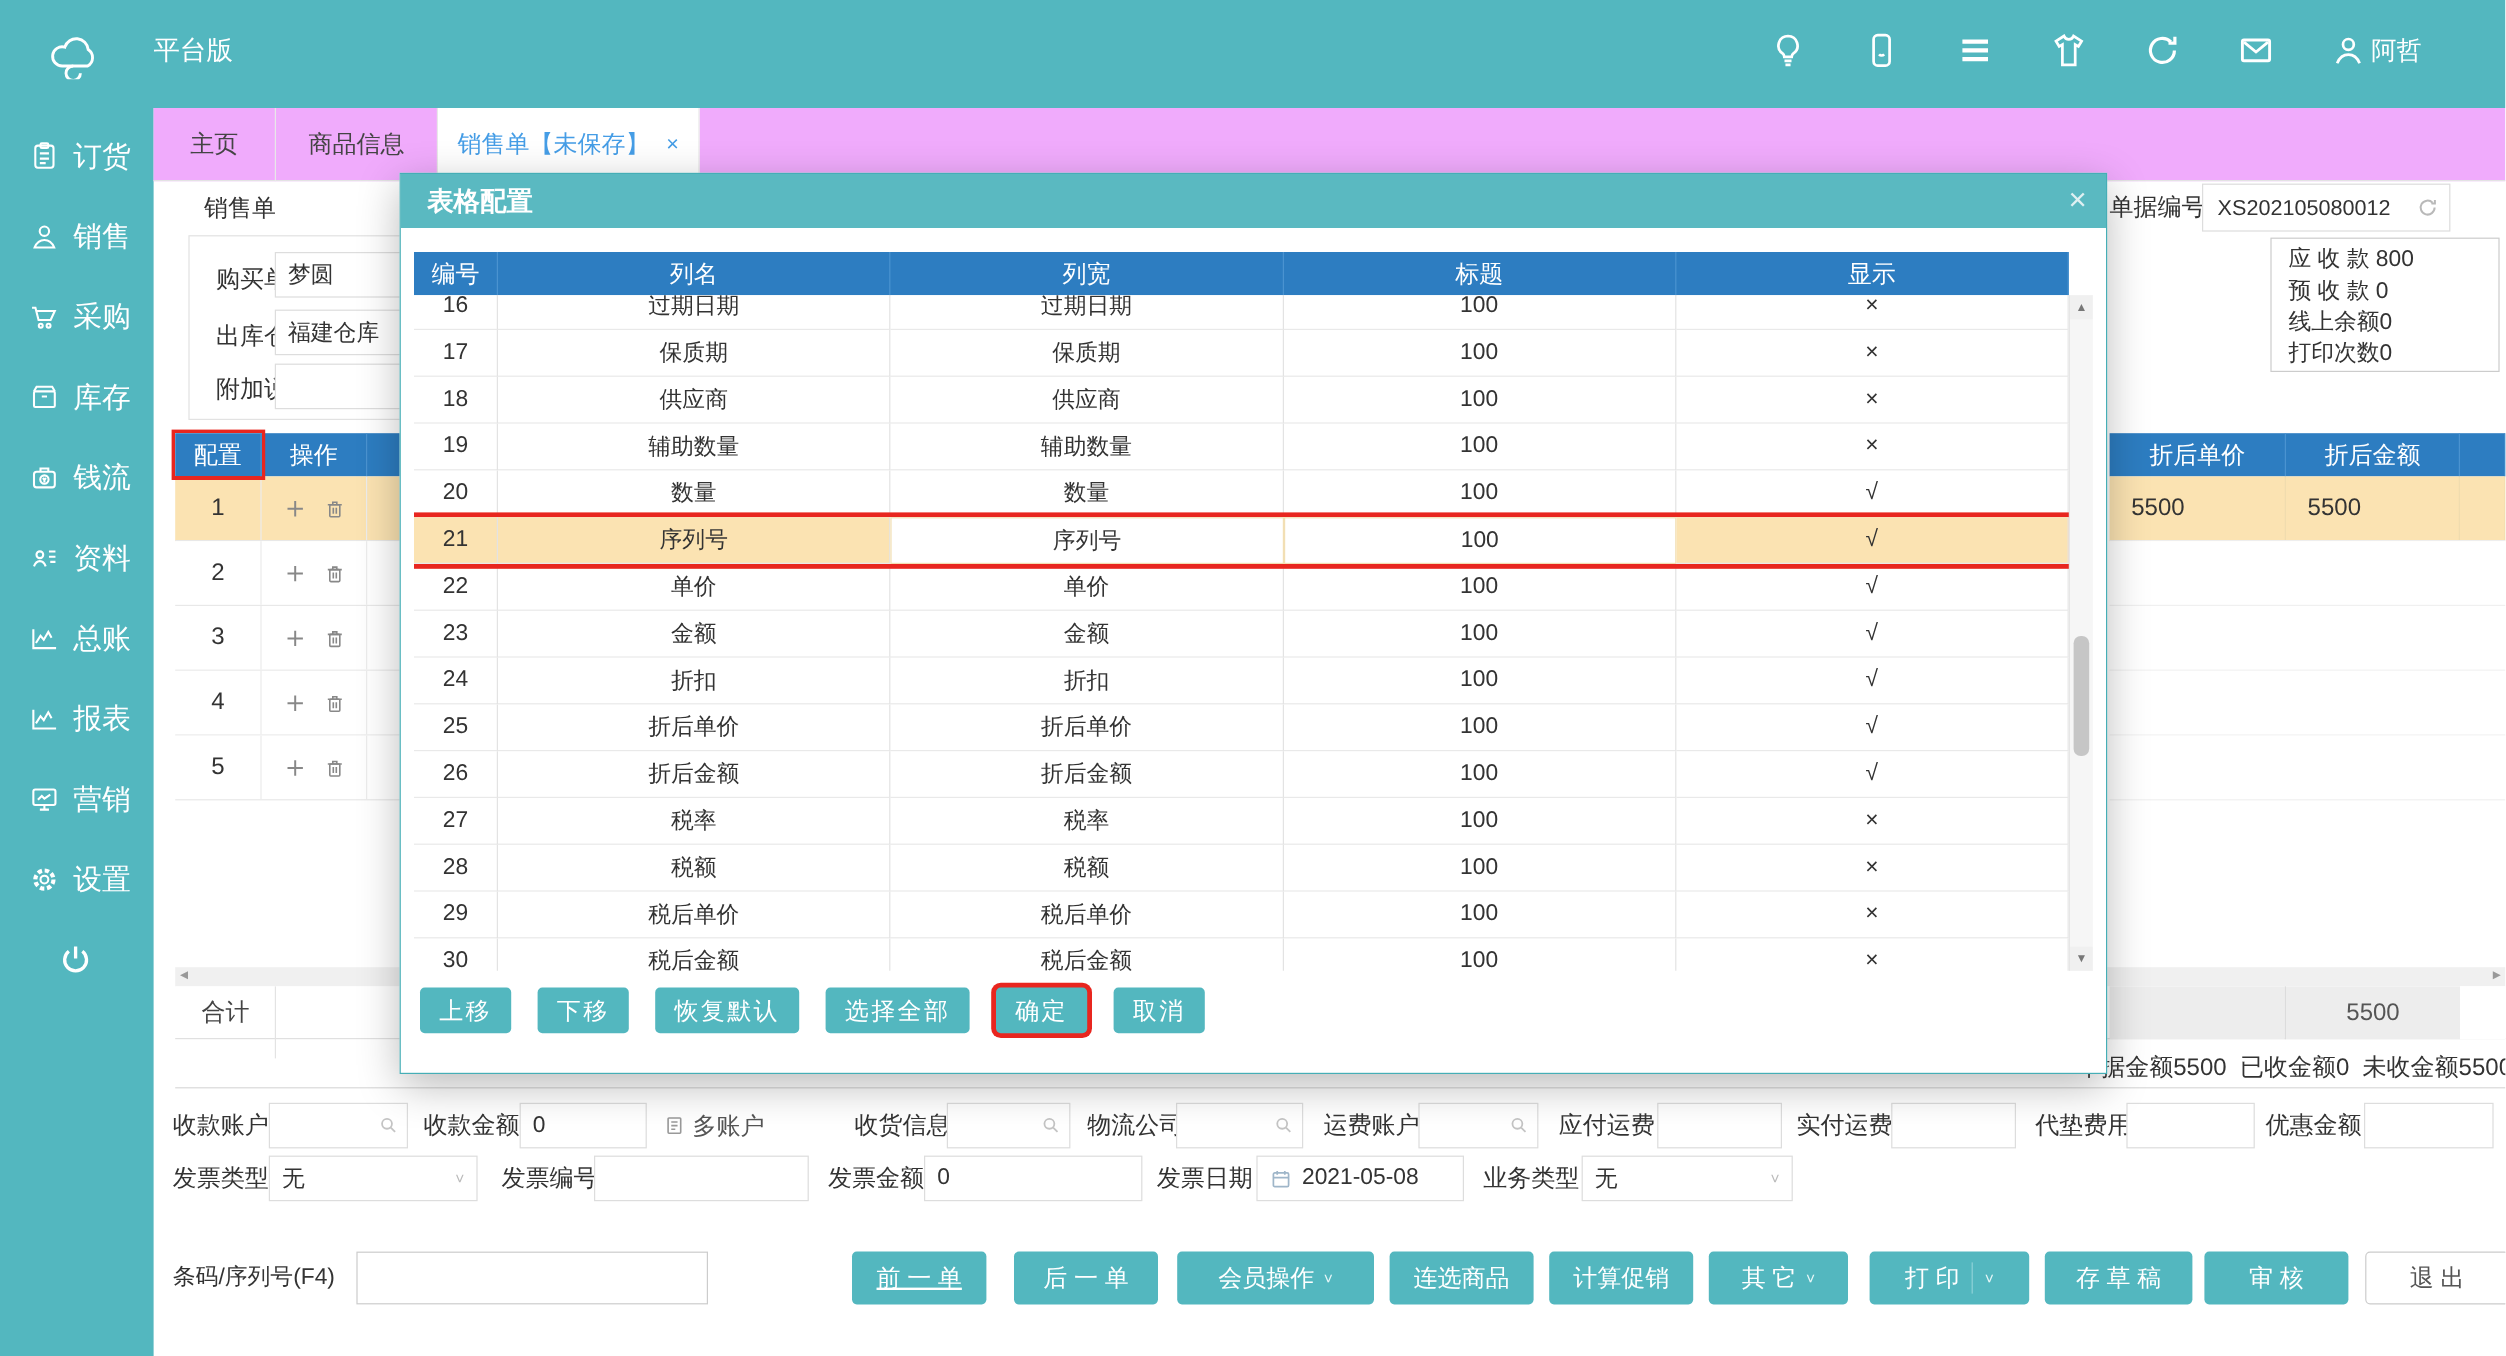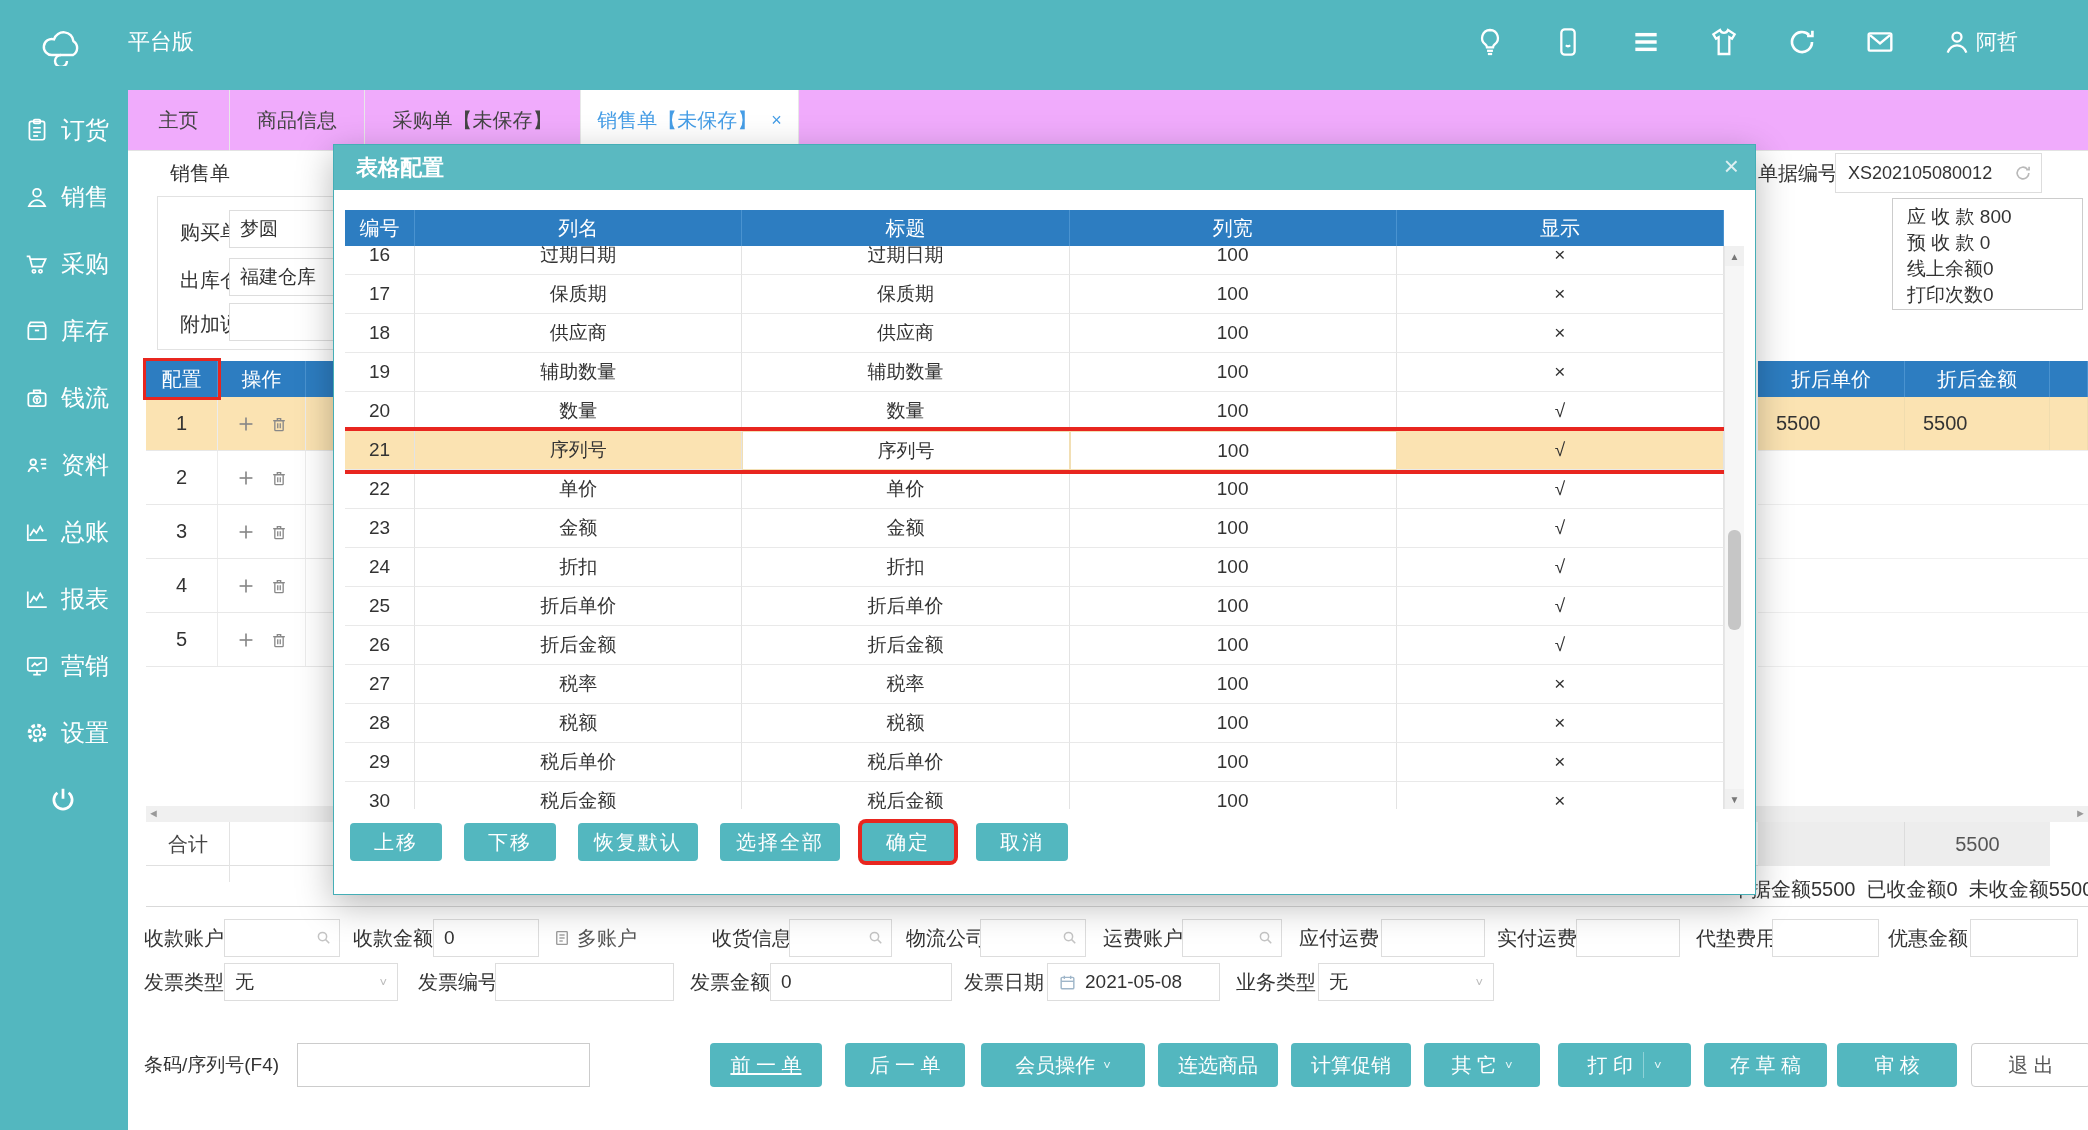--- a/index.html
+++ b/index.html
@@ -95,21 +95,21 @@
   .mt-scroll { width:20px; margin-top:36px; height:563px; background:#f6f6f6; position:relative;
     border-left:1px solid #e6e6e6; }
   .sc-btn { position:absolute; left:0; width:19px; height:20px; background:#f0f0f0; color:#777; font-size:10px;
     display:flex; align-items:center; justify-content:center; cursor:pointer; }
   .sc-up { top:0; } .sc-down { bottom:0; }
   .sc-thumb { position:absolute; left:3px; top:284px; width:13px; height:100px; background:#c6c6c6;
     border-radius:6px; cursor:pointer; }
   .modal-btns { display:flex; gap:22px; margin:14px 0 0 16px; }
   .mbtn { height:38px; background:#53b7bf; color:#fff; font-size:20px; border:none; border-radius:4px;
     letter-spacing:2px; cursor:pointer; font-family:inherit; }
-  .mbtn.w80{width:92px;text-align:center;} .mbtn.w120{width:120px;}
+  .mbtn.w80{width:76px;text-align:center;} .mbtn.w120{width:120px;}
   .mbtn.red-box { position:relative; z-index:2; box-shadow:0 0 0 4px #e8261f; }
 
   
   .flab2 { position:absolute; font-size:20px; color:#333; height:38px; line-height:38px; }
   .fbox { position:absolute; height:38px; border:1px solid #ddd; background:#fff; display:flex;
     align-items:center; padding:0 6px 0 10px; font-size:19px; color:#333; }
   .fbox input { border:none; outline:none; width:100%; font-size:19px; font-family:inherit; color:#333; }
   .fbox .sico { margin-left:auto; flex:0 0 auto; }
   .fsel { position:absolute; height:38px; border:1px solid #ddd; background:#fff; display:flex;
     align-items:center; padding:0 10px; font-size:19px; cursor:pointer; }
@@ -279,23 +279,20 @@
     </div>
   </div>
 
   <div class="tabbar">
     <div class="tab t1">
         <span>主页</span>
       </div>
     <div class="tab t2">
         <span>商品信息</span>
       </div>
-    <div class="tab t3">
-        <span>采购单【未保存】</span>
-      </div>
     <div class="tab t4 active">
       <span>销售单【未保存】</span>
       <span class="tab-close">×</span>
     </div>
   </div>
 
   <div class="section-title">销售单</div>
   <div class="form-box"></div>
   <span class="flabel" style="left:180px; top:219px;">购买单位</span>
   <input class="finput" style="left: 229px; top: 210px; width: 240px;" value="梦圆">
@@ -623,22 +620,22 @@
   <div class="modal">
     <div class="modal-title">
       <span>表格配置</span>
       <span class="modal-close">×</span>
     </div>
     <div class="mtable">
       <div class="mt-main">
         <div class="mhead">
           <div>编号</div>
           <div>列名</div>
+          <div>列宽</div>
           <div>标题</div>
-          <div>列宽</div>
           <div>显示</div>
         </div>
         <div class="mbody">
           <div class="mrows">
 
               <div class="mrow">
                 <div class="c1">16</div>
                 <div class="c2">过期日期</div>
                 <div class="c3">过期日期</div>
                 <div class="c4">100</div>

